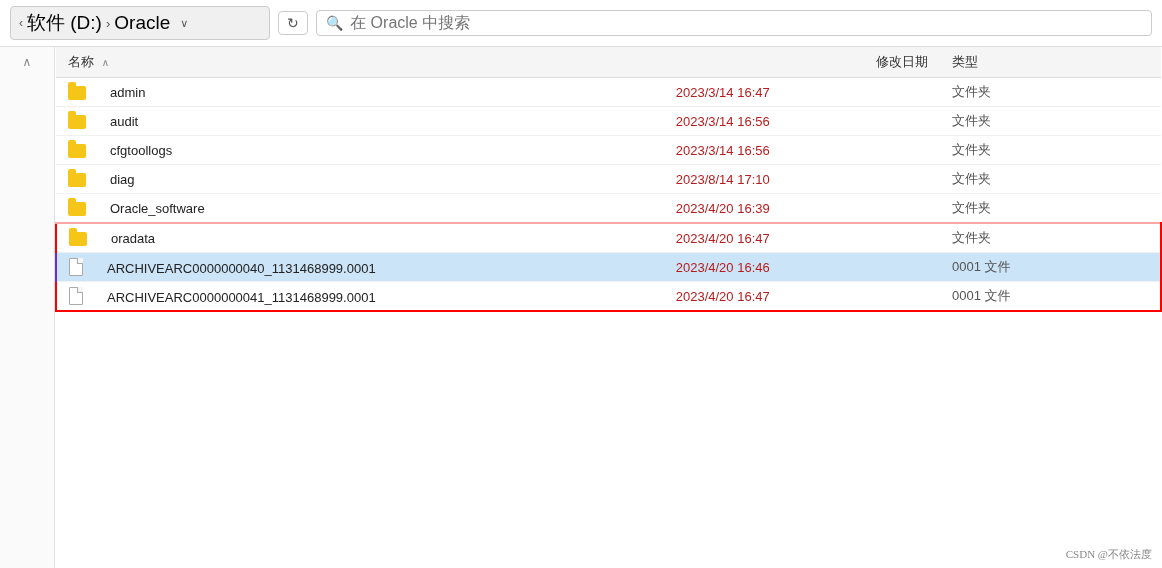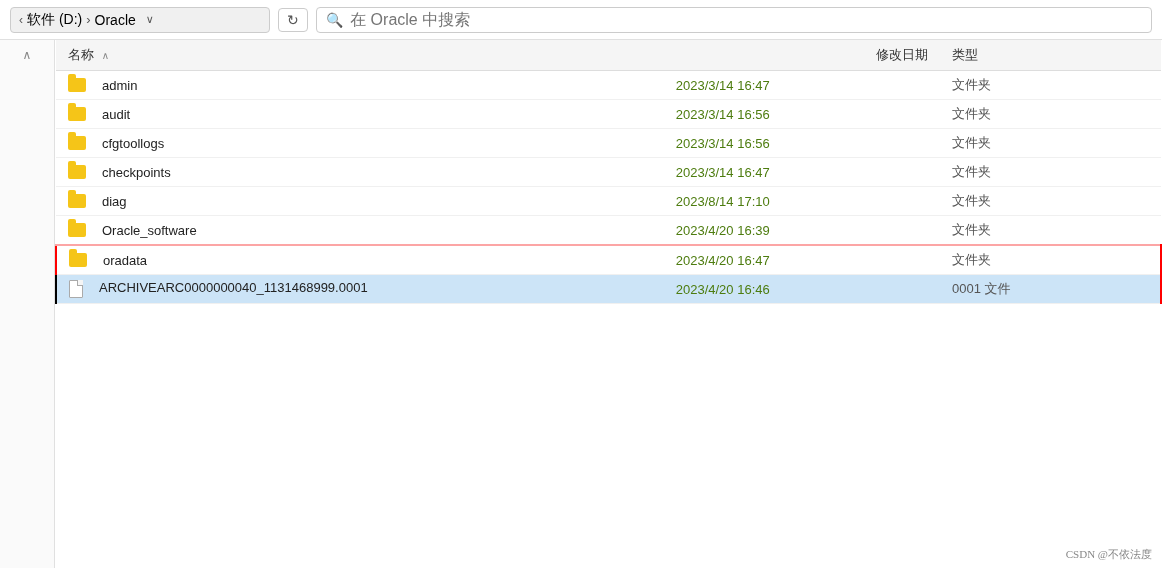--- a/index.html
+++ b/index.html
@@ -42,21 +42,21 @@
       min-width: 260px;
     }
 
     .breadcrumb-arrow {
       color: #555;
       font-size: 12px;
     }
 
     .breadcrumb-text {
       color: #000;
-      font-size: 14px;
+      font-size: 19px;
     }
 
     .breadcrumb-sep {
       color: #555;
       font-size: 13px;
     }
 
     .breadcrumb-dropdown {
       margin-left: 4px;
       background: none;
@@ -180,31 +180,31 @@
     }
 
     .file-table tbody td {
       padding: 5px 12px;
       font-size: 13px;
       color: #222;
       white-space: nowrap;
     }
 
     .file-table tbody td.col-date {
-      color: #4d7c0f;
+      color: #b91c1c;
     }
 
     .file-table tbody td.col-type {
       color: #555;
     }
 
     .file-name-cell {
       display: flex;
-      align-items: flex-start;
-      gap: 16px;
+      align-items: flex-end;
+      gap: 24px;
     }
 
     .folder-icon {
       display: inline-block;
       width: 18px;
       height: 14px;
       background: #f5c518;
       border-radius: 0 2px 2px 2px;
       position: relative;
       flex-shrink: 0;
@@ -339,64 +339,64 @@
                   <span>cfgtoollogs</span>
                 </div>
               </td>
               <td class="col-date">2023/3/14 16:56</td>
               <td class="col-type">文件夹</td>
             </tr>
             <tr>
               <td class="col-name">
                 <div class="file-name-cell">
                   <span class="folder-icon"></span>
-                  <span>checkpoints</span>
-                </div>
-              </td>
-              <td class="col-date">2023/3/14 16:47</td>
+                  <span>diag</span>
+                </div>
+              </td>
+              <td class="col-date">2023/8/14 17:10</td>
               <td class="col-type">文件夹</td>
             </tr>
             <tr>
               <td class="col-name">
                 <div class="file-name-cell">
                   <span class="folder-icon"></span>
-                  <span>diag</span>
-                </div>
-              </td>
-              <td class="col-date">2023/8/14 17:10</td>
-              <td class="col-type">文件夹</td>
-            </tr>
-            <tr>
-              <td class="col-name">
-                <div class="file-name-cell">
-                  <span class="folder-icon"></span>
                   <span>Oracle_software</span>
                 </div>
               </td>
               <td class="col-date">2023/4/20 16:39</td>
               <td class="col-type">文件夹</td>
             </tr>
             <tr style="border-left: 2px solid red; border-right: 2px solid red; border-top: 2px solid #fca5a5;">
               <td class="col-name">
                 <div class="file-name-cell">
                   <span class="folder-icon"></span>
                   <span>oradata</span>
                 </div>
               </td>
               <td class="col-date">2023/4/20 16:47</td>
               <td class="col-type">文件夹</td>
             </tr>
-            <tr class="selected" style="border-left: 2px solid #000000; border-right: 2px solid red;">
+            <tr class="selected" style="border-left: 2px solid #6d28d9; border-right: 2px solid red;">
               <td class="col-name">
                 <div class="file-name-cell">
                   <span class="file-icon"></span>
                   <span>ARCHIVEARC0000000040_1131468999.0001</span>
                 </div>
               </td>
               <td class="col-date">2023/4/20 16:46</td>
+              <td class="col-type">0001 文件</td>
+            </tr>
+            <tr style="border-left: 2px solid red; border-right: 2px solid red; border-bottom: 2px solid red;">
+              <td class="col-name">
+                <div class="file-name-cell">
+                  <span class="file-icon"></span>
+                  <span>ARCHIVEARC0000000041_1131468999.0001</span>
+                </div>
+              </td>
+              <td class="col-date">2023/4/20 16:47</td>
               <td class="col-type">0001 文件</td>
             </tr>
           </tbody>
       </table>
     </div>
 
   </div>
 
 </div>
 

